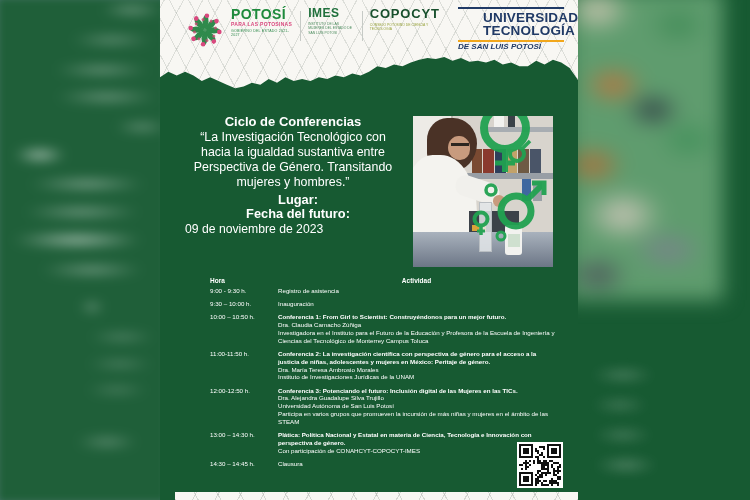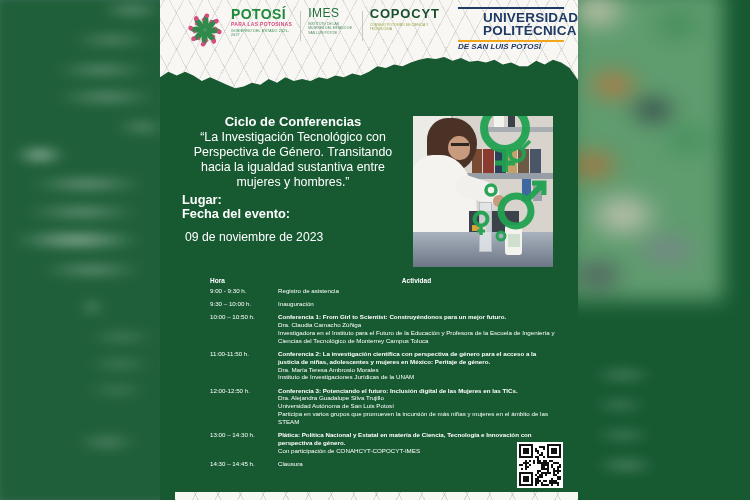--- a/index.html
+++ b/index.html
@@ -61,41 +61,41 @@
       36% 88%,34% 86%,32% 88%,30% 84%,28% 90%,26% 86%,24% 92%,22% 90%,20% 94%,18% 96%,16% 92%,14% 88%,
       12% 84%,10% 88%,8% 82%,6% 78%,4% 82%,2% 78%,0% 84%);}
   .logo-row{display:flex;align-items:flex-start;padding:7px 8px 0 24px;}
   .flower{flex:0 0 auto;margin-top:1px;}
   .potosi-block{margin-left:5px;line-height:1;}
   .potosi-name{font-size:14px;font-weight:800;color:#1e8a3c;letter-spacing:.4px;}
   .potosi-tag{font-size:5px;font-weight:700;color:#d9487e;letter-spacing:.3px;margin-top:1px;}
   .potosi-sub{font-size:3.6px;color:#2f8a4c;margin-top:3px;letter-spacing:.2px;}
   .logo-divider{width:1px;height:30px;background:#c6cac6;margin:4px 7px 0 7px;flex:0 0 auto;}
   .imes-block{line-height:1;width:50px;}
-  .imes-name{font-size:12px;font-weight:400;color:#20703c;letter-spacing:.5px;}
+  .imes-name{font-size:12px;font-weight:700;color:#20703c;letter-spacing:.5px;}
   .imes-sub{font-size:3.4px;color:#4a8a5c;margin-top:3px;line-height:1.3;}
   .copocyt-block{line-height:1;width:84px;}
   .copocyt-name{font-size:13px;font-weight:800;color:#174f2c;letter-spacing:.8px;}
   .copocyt-sub{font-size:3.4px;color:#97a23a;margin-top:3px;line-height:1.3;}
   .upslp-block{margin-left:10px;line-height:1.02;color:#203a66;min-width:108px;}
   .upslp-rule-top{height:1.5px;background:#203a66;margin-bottom:2px;width:106px;}
   .upslp-l1,.upslp-l2{font-size:13.5px;font-weight:800;letter-spacing:.2px;margin-left:25px;}
   .upslp-rule{height:2px;background:#f2a71b;margin:1.5px 0 1.5px;width:106px;}
   .upslp-l3{font-size:8px;font-style:italic;font-weight:700;}
 
   .program-title{position:absolute;top:86px;left:0;right:0;text-align:center;color:#fff;
     font-size:21px;font-weight:800;letter-spacing:.5px;}
 
   .intro{position:absolute;top:114px;left:12px;width:242px;color:#fff;text-align:center;}
   .series-title{font-size:13px;font-weight:700;margin-bottom:1px;}
   .quote-line{font-size:12.4px;line-height:1.2;font-weight:400;}
   .venue{margin-top:3px;text-align:left;padding-left:10px;}
-  .block-label{font-size:12.8px;font-weight:700;line-height:1.15;}
+  .block-label{font-size:12.8px;font-weight:700;line-height:1.15;text-align:center;}
   .venue-line{font-size:12.2px;line-height:1.15;}
-  .date-value{font-size:12.2px;line-height:1.2;padding-left:3px;margin-top:8px;}
+  .date-value{font-size:12.2px;line-height:1.2;padding-left:3px;}
 
   
   .photo{position:absolute;left:253px;top:116px;width:140px;height:151px;background:#d8d4cd;overflow:hidden;}
   .ph-cabinet{position:absolute;left:0;top:0;width:27%;height:40%;background:#edebe6;border-right:2px solid #b9b6ae;}
   .ph-shelf-top{position:absolute;left:52%;top:7%;width:48%;height:3.5%;background:#a8adb2;}
   .ph-item1{position:absolute;left:58%;top:-2%;width:7%;height:9%;background:#f2f2ef;}
   .ph-item2{position:absolute;left:68%;top:-3%;width:5%;height:10%;background:#3a4148;}
   .ph-books{position:absolute;left:42%;top:22%;width:50%;height:16%;display:flex;}
   .ph-books div{flex:1;margin-right:1px;}
   .ph-shelf{position:absolute;left:20%;top:38%;width:80%;height:3.5%;background:#989ea5;}
@@ -174,39 +174,39 @@
           <div class="imes-sub">INSTITUTO DE LAS MUJERES DEL ESTADO DE SAN LUIS POTOSÍ</div>
         </div>
         <div class="logo-divider"></div>
         <div class="copocyt-block">
           <div class="copocyt-name">COPOCYT</div>
           <div class="copocyt-sub">CONSEJO POTOSINO DE CIENCIA Y TECNOLOGÍA</div>
         </div>
         <div class="upslp-block">
           <div class="upslp-rule-top"></div>
           <div class="upslp-l1">UNIVERSIDAD</div>
-          <div class="upslp-l2">POLITÉCNICA</div>
+          <div class="upslp-l2">TECNOLOGÍA</div>
           <div class="upslp-rule"></div>
           <div class="upslp-l3">DE SAN LUIS POTOSÍ</div>
         </div>
       </div>
     </div>
 
 
     <div class="intro">
       <div class="series-title">Ciclo de Conferencias</div>
       <div id="quote-lines">
           <div class="quote-line">“La Investigación Tecnológico con</div>
+          <div class="quote-line">hacia la igualdad sustantiva entre</div>
           <div class="quote-line">Perspectiva de Género. Transitando</div>
-          <div class="quote-line">hacia la igualdad sustantiva entre</div>
           <div class="quote-line">mujeres y hombres.”</div>
         </div>
       <div class="venue">
         <div class="block-label">Lugar:</div>
-        <div class="block-label">Fecha del evento:</div>
+        <div class="block-label">Fecha del futuro:</div>
         <div class="date-value">09 de noviembre de 2023</div>
       </div>
     </div>
 
     <div class="photo">
       <div class="ph-cabinet"></div>
       <div class="ph-shelf-top"></div>
       <div class="ph-item1"></div>
       <div class="ph-item2"></div>
       <div class="ph-books">

